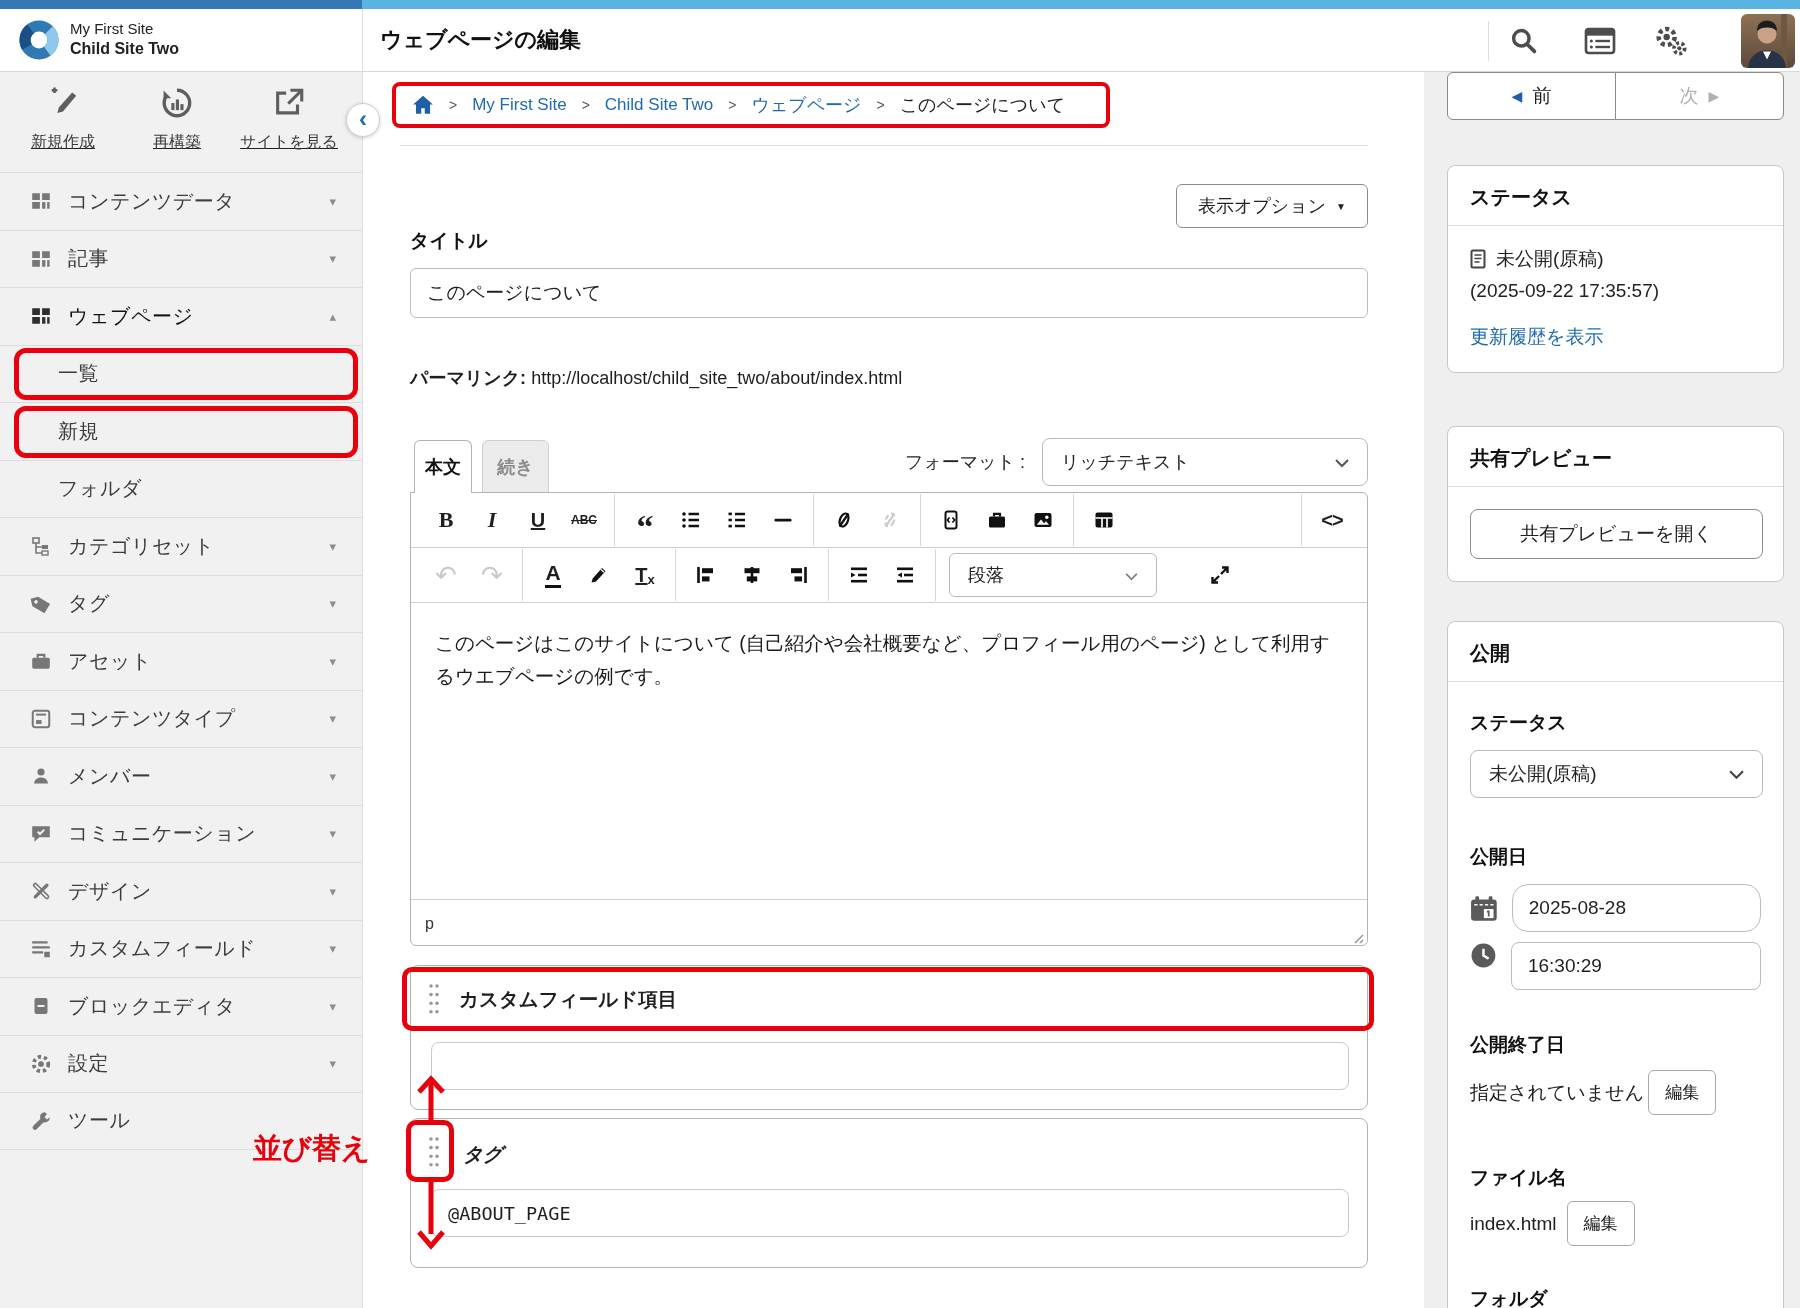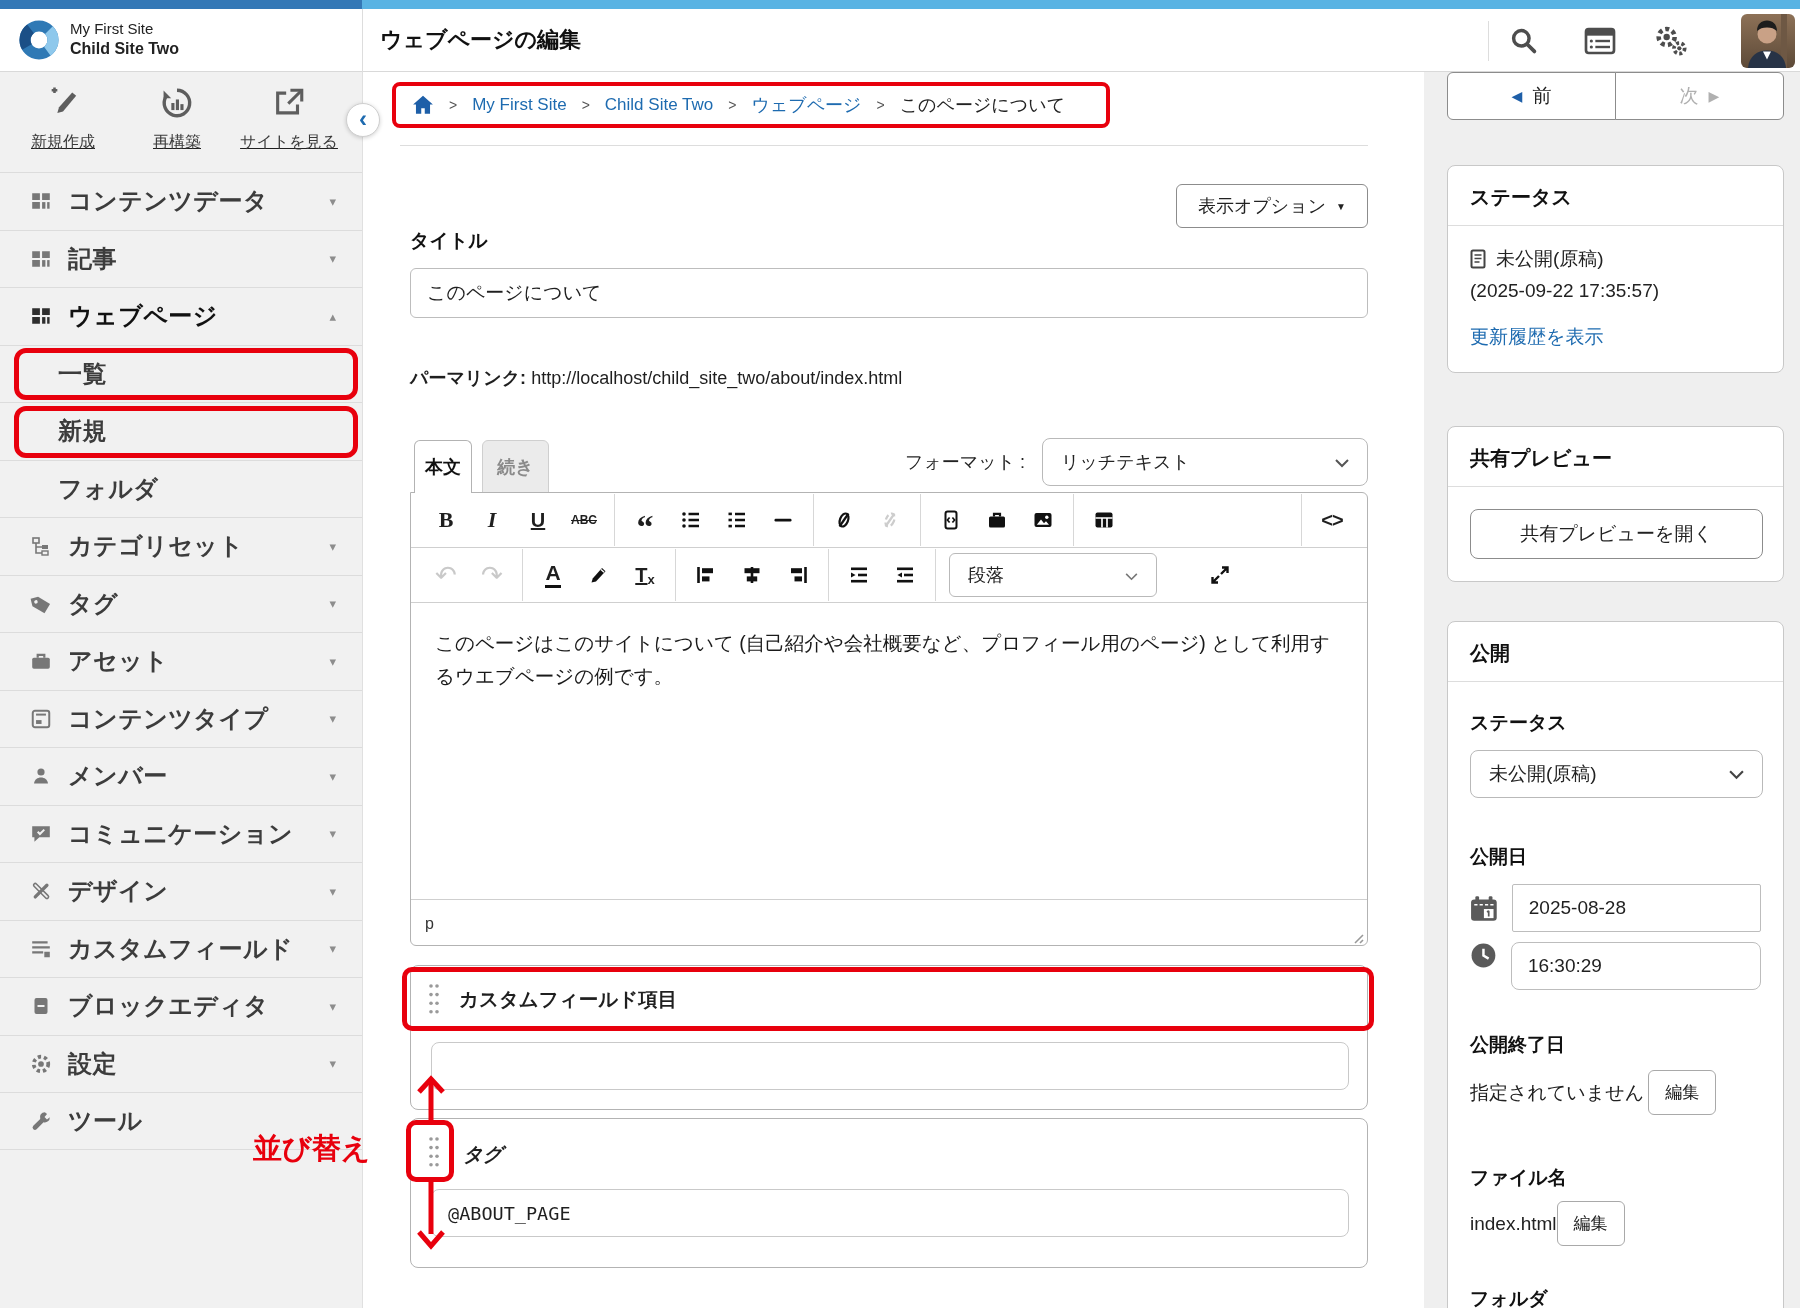--- a/index.html
+++ b/index.html
@@ -14,21 +14,21 @@
   #pagetitle{font-size:22px;font-weight:bold;color:#111;}
   .hdivider{width:1px;background:#ddd;}
   
   #sidebar{left:0;top:72px;width:362px;height:1236px;background:#f1f1f1;box-sizing:border-box;}
   .action-item{position:absolute;top:14px;width:110px;text-align:center;cursor:pointer;text-decoration:underline;}
   .action-item .lbl{display:block;margin-top:8px;font-size:16px;color:#3a3a3a;}
   .menu{position:absolute;left:0;top:100px;right:0;}
   .mrow{position:relative;height:57.5px;border-top:1px solid #dcdcdc;display:flex;align-items:center;box-sizing:border-box;cursor:pointer;}
   .mrow:last-child{border-bottom:1px solid #dcdcdc;}
   .mrow .micon{width:26px;margin-left:28px;display:flex;justify-content:center;}
-  .mrow .mlabel{margin-left:14px;font-size:24px;color:#3c3c3c;letter-spacing:.5px;font-weight:bold;}
+  .mrow .mlabel{margin-left:14px;font-size:20px;color:#3c3c3c;letter-spacing:.5px;}
   .mrow .chev{position:absolute;right:26px;font-size:13px;color:#8d8d8d;}
   .mrow.active .mlabel{color:#111;}
   .mrow.sub .mlabel{margin-left:58px;}
   
   #main{left:362px;top:72px;width:1062px;height:1236px;background:#fff;border-left:1px solid #e0e0e0;box-sizing:border-box;}
   .crumb{display:flex;align-items:center;gap:15px;font-size:17px;}
   .crumb a{color:#1e6bb0;text-decoration:none;cursor:pointer;}
   .crumb .sep{color:#555;font-size:14px;}
   .crumb .cur{color:#222;font-size:18px;}
   .redbox{border:5px solid #e8000d;border-radius:10px;box-sizing:border-box;pointer-events:none;}
@@ -656,41 +656,41 @@
         <div style="display:flex;align-items:center;gap:14px;margin-top:14px;">
           <svg width="28" height="27" viewBox="0 0 26 25">
             <rect x="1" y="4" width="24" height="20" rx="3" fill="#5a5a5a"></rect>
             <rect x="5" y="1" width="3.5" height="6" rx="1.2" fill="#5a5a5a"></rect>
             <rect x="17.5" y="1" width="3.5" height="6" rx="1.2" fill="#5a5a5a"></rect>
             <path d="M4 9h18" stroke="#fff" stroke-width="1.6" stroke-dasharray="3 2"></path>
             <rect x="13" y="13" width="9" height="8.5" fill="#fff"></rect>
             <path d="M17.5 14.5v5.5M16 16l1.5-1.5" stroke="#5a5a5a" stroke-width="1.6" fill="none"></path>
           </svg>
           <div style="width:251px;height:48px;">
-            <input class="input" style="border-radius: 2px;" value="2025-08-28">
+            <input class="input" style="border-radius: 16px;" value="2025-08-28">
           </div>
         </div>
         <div style="display:flex;align-items:flex-start;gap:14px;margin-top:10px;">
           <svg width="27" height="27" viewBox="0 0 26 26">
             <circle cx="13" cy="13" r="11.5" fill="#5a5a5a"></circle>
             <path d="M13 6.5V13l5 3" fill="none" stroke="#fff" stroke-width="2.4"></path>
           </svg>
           <div style="width:251px;height:48px;">
             <input class="input" style="border-radius: 8px;" value="16:30:29">
           </div>
         </div>
 
         <div class="rlabel" style="margin-top:42px;">公開終了日</div>
         <div style="display:flex;align-items:center;gap:4px;margin-top:12px;">
           <span>指定されていません</span>
           <button class="editbtn">編集</button>
         </div>
 
         <div class="rlabel" style="margin-top:50px;">ファイル名</div>
-        <div style="display:flex;align-items:center;margin-top:10px;">
+        <div style="display:flex;align-items:center;gap:10px;margin-top:10px;">
           <span>index.html</span>
           <button class="editbtn">編集</button>
         </div>
 
         <div class="rlabel" style="margin-top:40px;">フォルダ</div>
       </div>
     </div>
   </div>
 
 </div>

